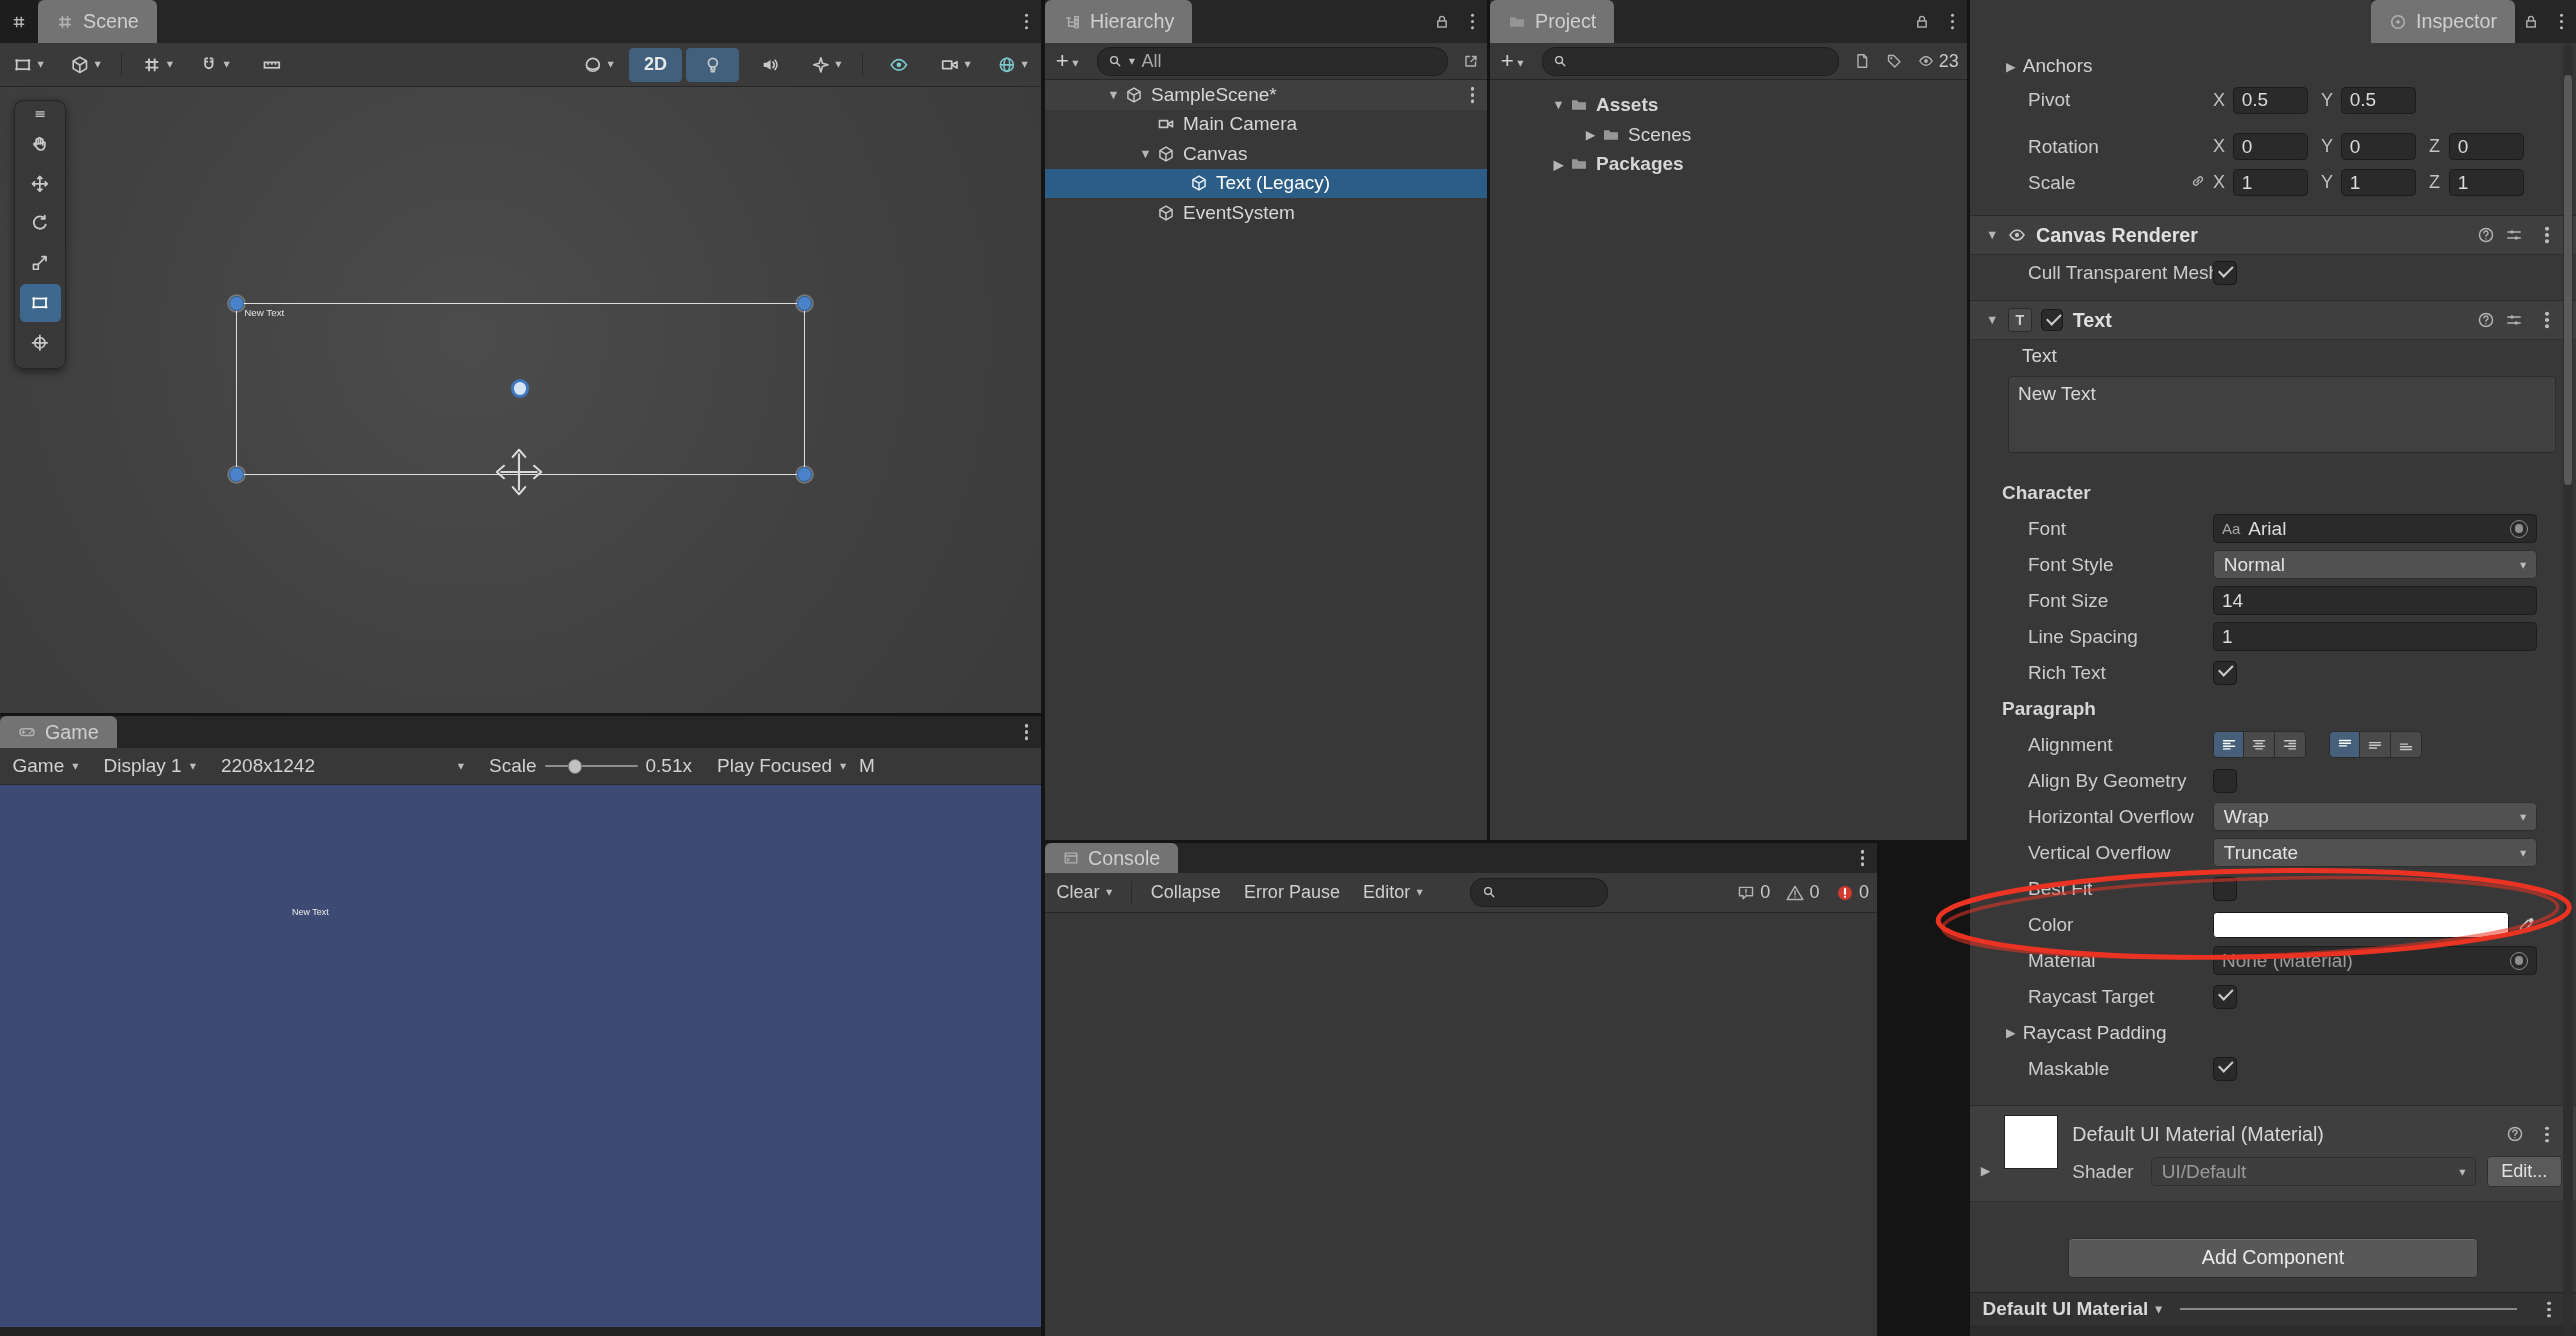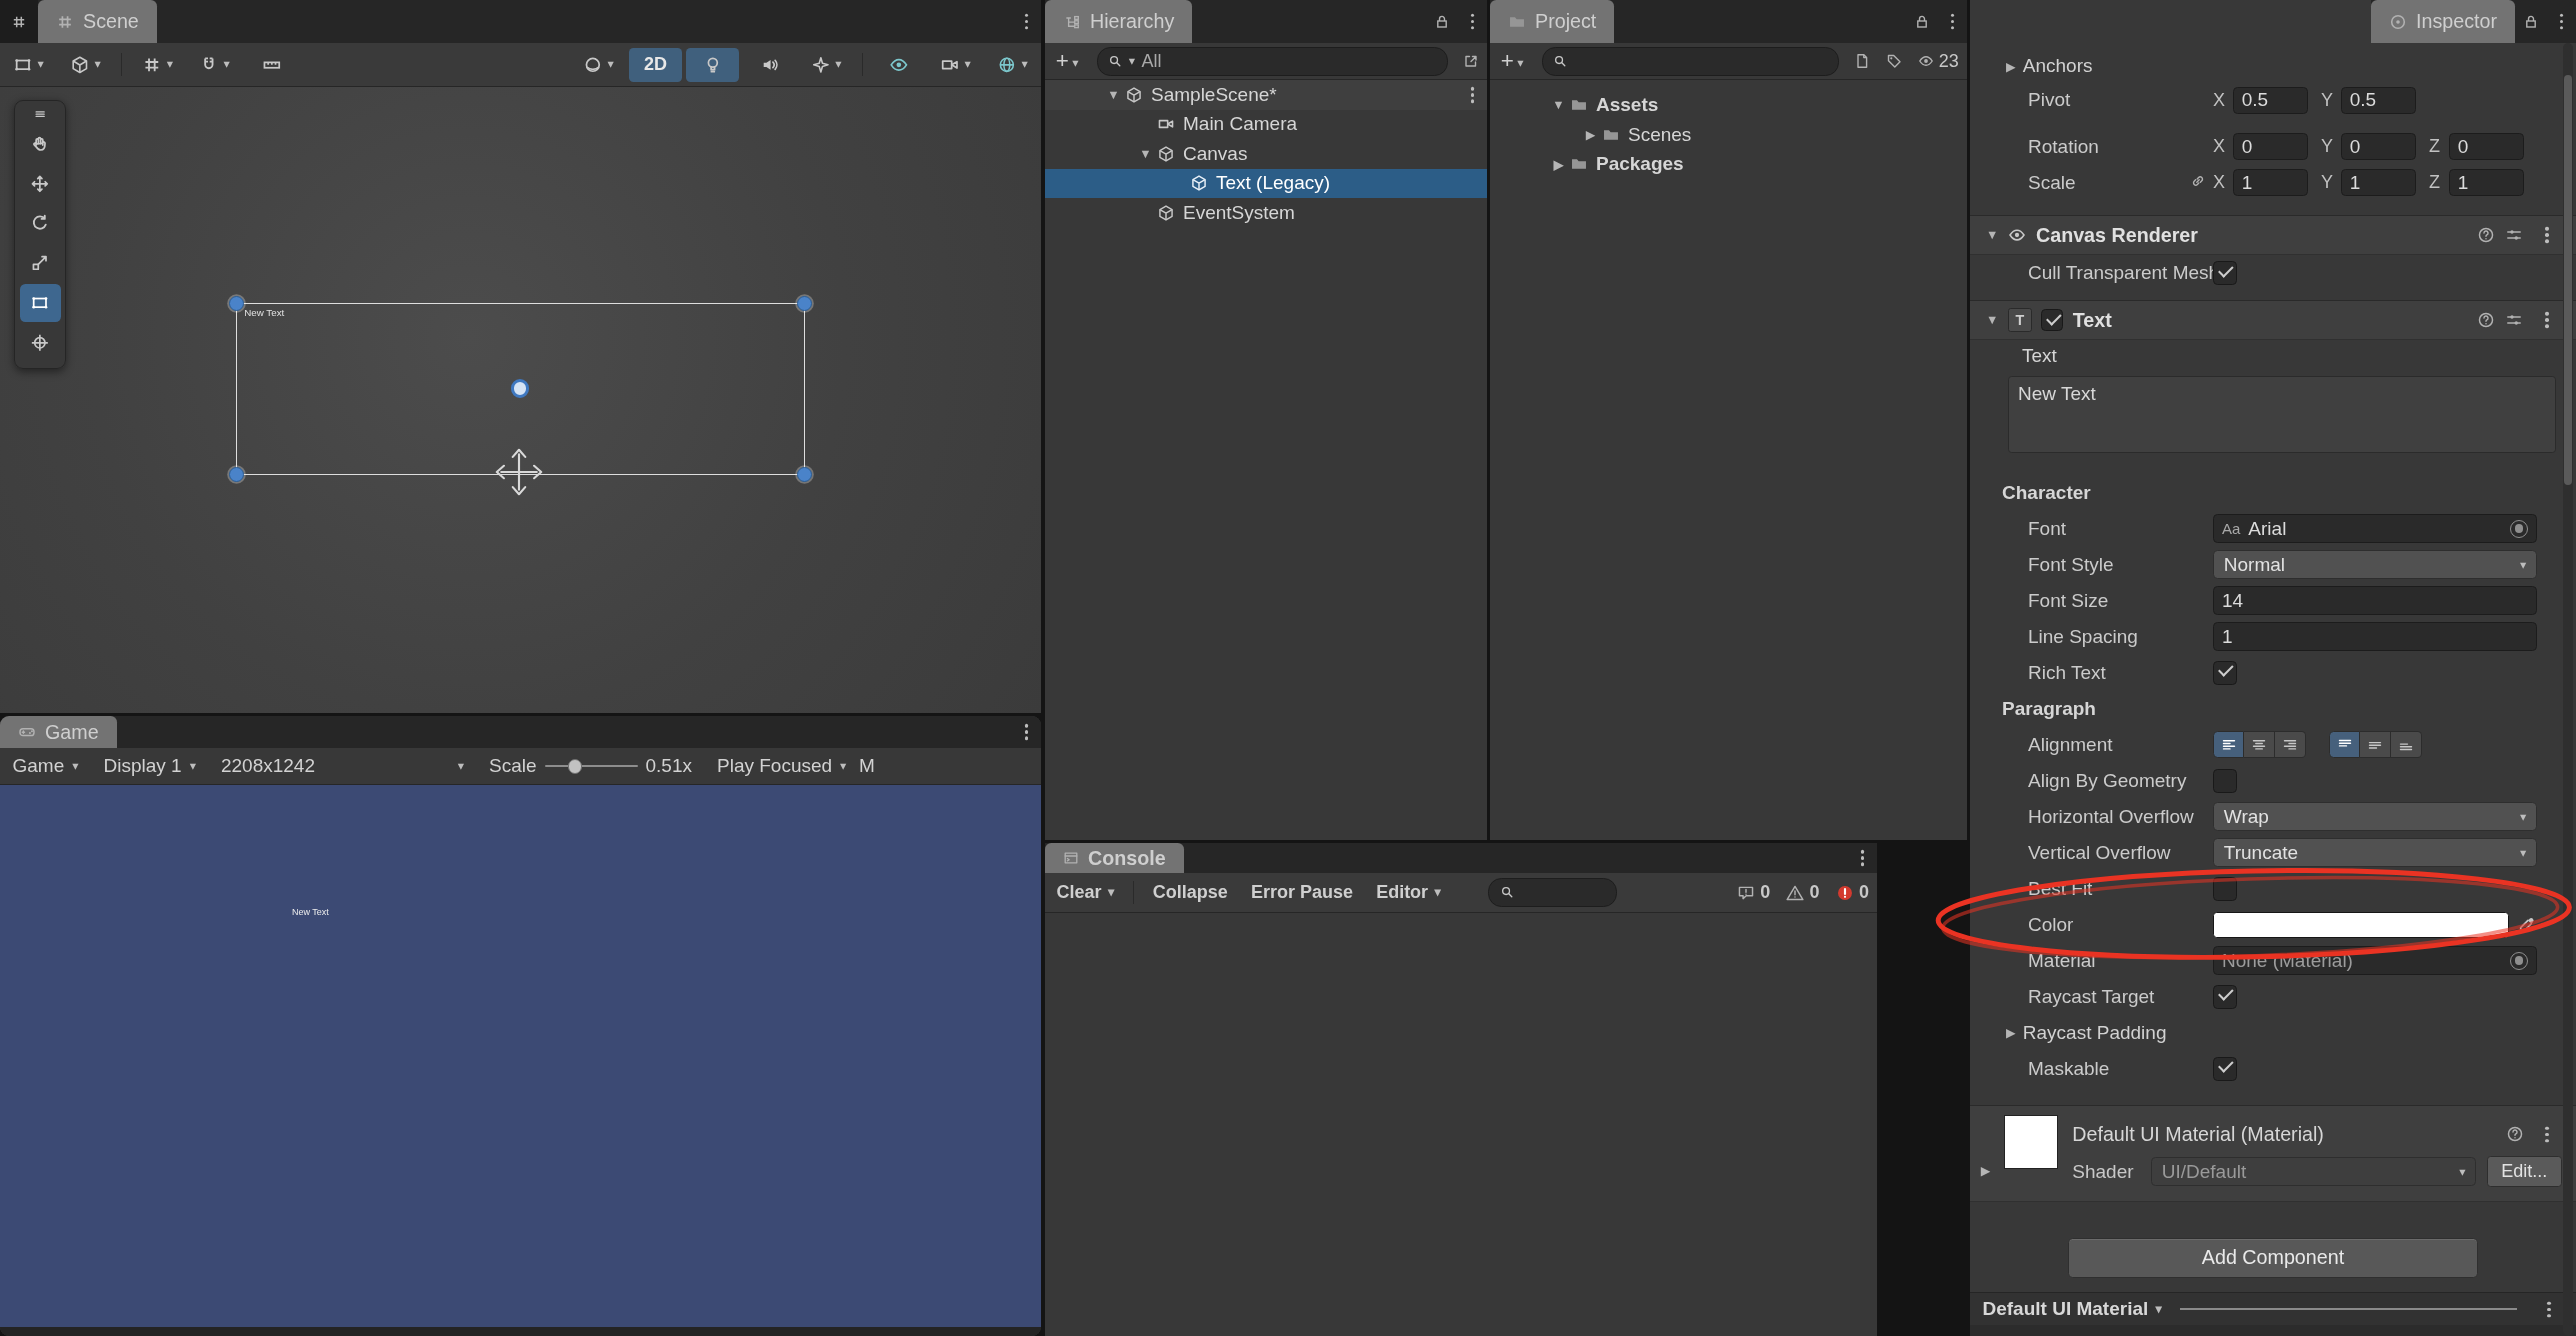--- a/index.html
+++ b/index.html
@@ -1,24 +1,24 @@
 <!DOCTYPE html>
 <html style="font-size:14.3px"><head>
 <meta charset="utf-8">
 <style>
   html,body{margin:0;padding:0;}
   body{width:2576px;height:1336px;background:#141414;position:relative;overflow:hidden;
        font-family:"Liberation Sans",sans-serif;font-size:19px;color:#d2d2d2;
        -webkit-font-smoothing:antialiased;}
   .panel{position:absolute;background:#383838;display:flex;flex-direction:column;overflow:hidden;}
   #scene{left:0;top:0;width:1041px;height:713px;}
-  #game{left:0;top:716px;width:1041px;height:620px;border-radius:9px;}
+  #game{left:0;top:716px;width:1041px;height:620px;}
   #hier{left:1045px;top:0;width:442px;height:840px;}
   #proj{left:1490px;top:0;width:477px;height:840px;}
-  #cons{left:1045px;top:843px;width:832px;height:493px;font-weight:bold;}
+  #cons{left:1045px;top:843px;width:832px;height:493px;}
   #insp{left:1970px;top:0;width:606px;height:1336px;align-items:flex-end;}
 
   .flex1{flex:1;}
   .h34{height:30px;} .h36{height:32px;} .h40{height:36px;} .h44{height:39px;} .h48{height:43px;}
   .ic{width:19.7px;height:19.7px;flex:none;color:#c8c8c8;}
   .s16{width:14.3px;height:14.3px;} .s18{width:16px;height:16px;} .s20{width:18px;height:18px;} .s22{width:19.7px;height:19.7px;}
   .dim{color:#b2b2b2;} .dim2{color:#c6c6c6;} .teal{color:#7cc7cc;}
 
   .tabbar{background:#262626;display:flex;align-items:stretch;flex:none;}
   .tab{display:flex;align-items:center;gap:9px;padding:0 18px;color:#cfcfcf;}

